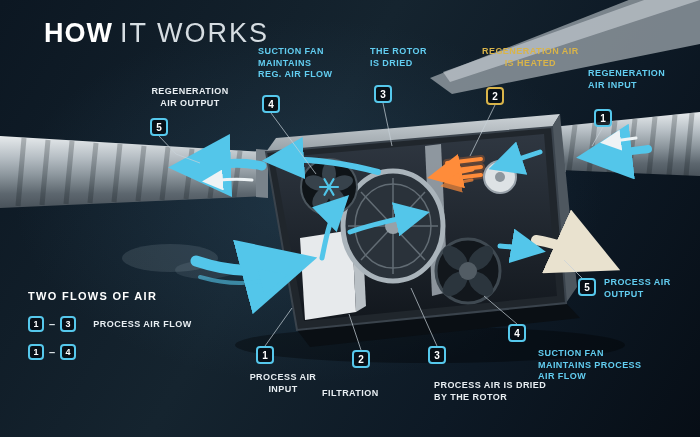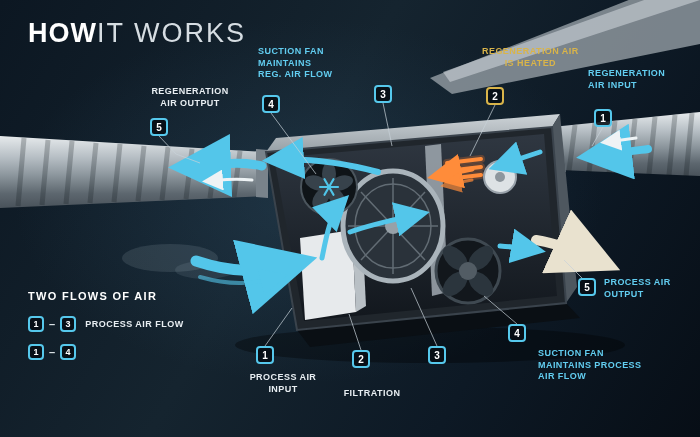--- a/index.html
+++ b/index.html
@@ -11,22 +11,22 @@
       linear-gradient(120deg,#0c1722 0%,#15242f 42%,#0d1925 72%,#070e16 100%);
   }
   .scene{position:absolute;inset:0;z-index:1;}
   .watermark{
     position:absolute;left:160px;top:197px;width:380px;text-align:center;z-index:5;
     font-weight:700;font-size:40px;line-height:1;color:#2aa6db;opacity:.93;
     text-shadow:0 0 1px #2aa6db, 0 1px 2px rgba(0,0,0,.5);
     font-family:"DejaVu Sans","Liberation Sans",sans-serif;
   }
   .title{position:absolute;left:28px;top:18px;z-index:10;color:#fff;font-size:27px;letter-spacing:1px;}
-  .t-bold{font-weight:700;}
-  .t-light{font-weight:300;color:#d6dde2;letter-spacing:2px;}
+  .t-bold{font-weight:700;margin-left:16px;}
+  .t-light{font-weight:300;color:#d6dde2;margin-left:7px;letter-spacing:2px;}
   .badge{
     position:absolute;width:18px;height:18px;box-sizing:border-box;z-index:10;
     border:2px solid #56c8ec;border-radius:4px;background:rgba(7,14,20,.88);
     color:#fff;font-weight:700;font-size:10px;
     display:flex;align-items:center;justify-content:center;
   }
   .b-gold{border-color:#d9b44a;}
   .badge.sm{position:static;width:16px;height:16px;font-size:9px;flex:0 0 auto;}
   .lbl{
     position:absolute;z-index:10;font-weight:700;font-size:9px;line-height:1.3;
@@ -34,21 +34,21 @@
   }
   .c-cyan{color:#62cdf0;}
   .c-gold{color:#d9b44a;text-align:center;}
   .c-white{color:#e8eef2;}
   .legend-heading{
     position:absolute;left:28px;top:290px;z-index:10;color:#ffffff;
     font-weight:700;font-size:11px;letter-spacing:1.3px;
   }
   .legend-row{position:absolute;left:28px;z-index:10;display:flex;align-items:center;gap:5px;}
   .legend-dash{color:#dfe6ea;font-size:11px;font-weight:700;}
-  .legend-label{color:#e8eef2;font-weight:700;font-size:9px;letter-spacing:.5px;margin-left:4px;text-transform:uppercase;}
+  .legend-label{color:#e8eef2;font-weight:700;font-size:9px;letter-spacing:.5px;margin-left:12px;text-transform:uppercase;}
 </style>
 </head>
 <body>
 
 <div class="stage">
 
   <svg class="scene" viewBox="0 0 700 437">
     <defs>
       <linearGradient id="gDuct" x1="0" y1="0" x2="0" y2="1">
         <stop offset="0" stop-color="#e6eaec"></stop>
@@ -238,29 +238,33 @@
   <div class="badge" style="left:256px;top:346px">1</div>
   <div class="badge" style="left:352px;top:350px">2</div>
   <div class="badge" style="left:428px;top:346px">3</div>
   <div class="badge" style="left:508px;top:324px">4</div>
 
   <div class="lbl c-white" style="left:136px;top:86px;width:108px;text-align:center">REGENERATION
 AIR OUTPUT</div>
   <div class="lbl c-cyan" style="left:258px;top:46px">SUCTION FAN
 MAINTAINS
 REG. AIR FLOW</div>
+  <div class="lbl c-cyan" style="left:370px;top:46px">THE ROTOR
+IS DRIED</div>
   <div class="lbl c-gold" style="left:482px;top:46px">REGENERATION AIR
 IS HEATED</div>
   <div class="lbl c-cyan" style="left:588px;top:68px">REGENERATION
 AIR INPUT</div>
   <div class="lbl c-cyan" style="left:604px;top:277px">PROCESS AIR
 OUTPUT</div>
   <div class="lbl c-white" style="left:233px;top:372px;width:100px;text-align:center">PROCESS AIR
 INPUT</div>
-  <div class="lbl c-white" style="left:322px;top:388px;width:100px;text-align:center">FILTRATION</div>
+  <div class="lbl c-white" style="left:322px;top:388px;width:100px;">FILTRATION</div>
+  <div class="lbl c-white" style="left:434px;top:380px">PROCESS AIR IS DRIED
+BY THE ROTOR</div>
   <div class="lbl c-cyan" style="left:538px;top:348px">SUCTION FAN
 MAINTAINS PROCESS
 AIR FLOW</div>
 
   <div class="legend-heading">TWO FLOWS OF AIR</div>
   <div class="legend-row" style="top:316px">
     <span class="badge sm">1</span>
     <span class="legend-dash">–</span>
     <span class="badge sm">3</span>
     <span class="legend-label">PROCESS AIR FLOW</span>

